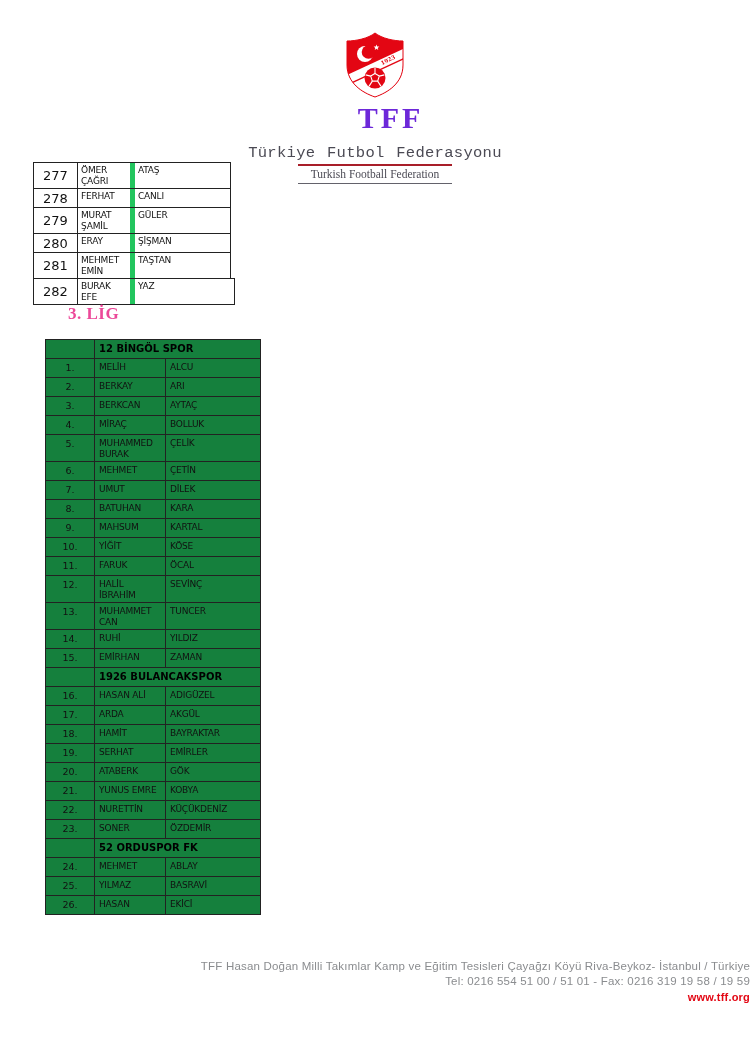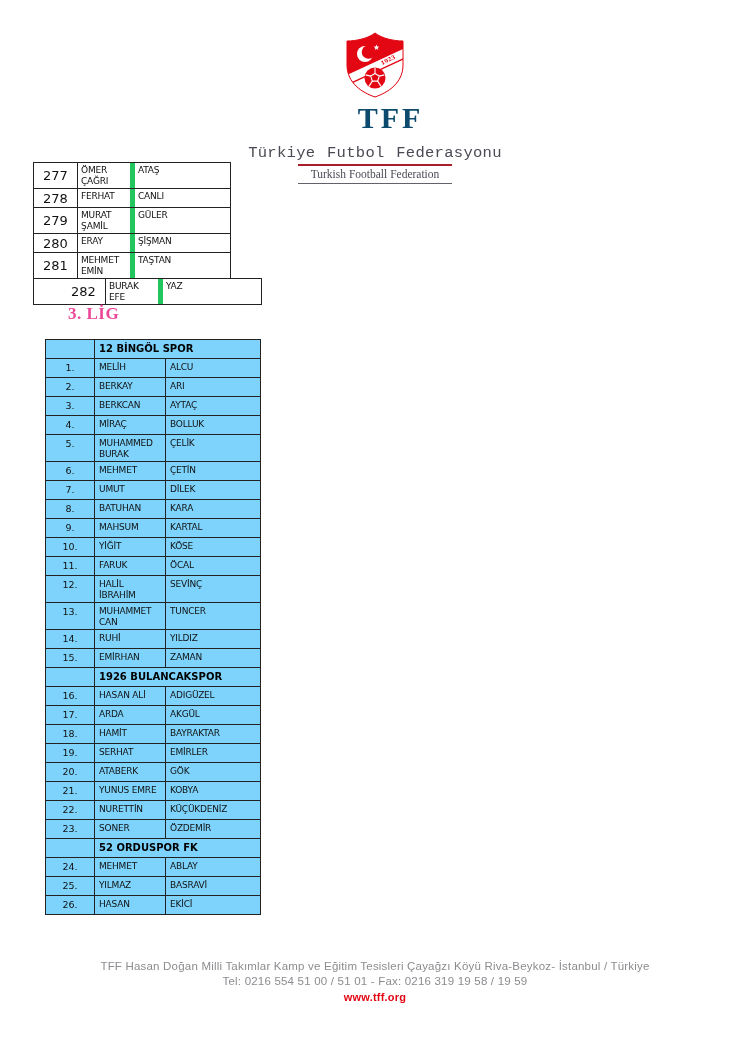--- a/index.html
+++ b/index.html
@@ -4,56 +4,56 @@
 <style>
   html,body{margin:0;padding:0;background:#fff;}
   .page{position:relative;width:750px;height:1060px;background:#ffffff;overflow:hidden;
         font-family:"DejaVu Sans",sans-serif;color:#111;}
 
   
   .logo-block{position:absolute;top:32px;left:0;width:100%;
               display:flex;flex-direction:column;align-items:center;}
   .crest{width:60px;height:66px;}
   .tff-acronym{margin-top:3px;font-family:"Liberation Serif",serif;font-weight:bold;
-               font-size:30px;color:#0c4a6e;letter-spacing:3px;margin-left:31px;}
+               font-size:30px;color:#6d28d9;letter-spacing:3px;margin-left:31px;}
   .logo-name-tr{margin-top:9px;font-family:Liberation Mono, monospace;font-size:15.5px;
                 color:#4b4a54;letter-spacing:0.3px;word-spacing:2px;}
   .logo-rule-red{margin-top:2px;width:154px;height:2px;background:#a81e29;}
   .logo-name-en{margin-top:2px;font-family:"Liberation Serif",serif;font-size:11.5px;color:#4b4a54;}
   .logo-rule-dark{margin-top:3px;width:154px;height:1px;background:#63626b;}
 
   
   .table1{position:absolute;left:33px;top:163px;}
   .t1-row{display:grid;grid-template-columns:44px 57px 1fr;width:198px;
           border:1px solid #222;margin-top:-1px;background:#fff;box-sizing:border-box;min-height:20px;}
-  .t1-row.wide{width:229px;padding-left:28px;}
+  .t1-row.wide{width:202px;}
   .t1-no{display:flex;align-items:center;justify-content:center;font-size:13px;
          border-right:1px solid #222;}
   .t1-first{border-right:5px solid #22c55e;}
   .t1-first,.t1-last{font-size:9px;letter-spacing:-0.2px;line-height:10.5px;
                      padding:2px 3px;white-space:pre-line;}
 
   
   .section-heading{position:absolute;left:68px;top:304px;
                    font-family:"Liberation Serif",serif;font-weight:bold;font-size:17px;
                    color:#ec4899;letter-spacing:0.5px;}
 
   
   .table2{position:absolute;left:45px;top:340px;}
   .t2-row{display:grid;grid-template-columns:49px 71px 1fr;width:216px;
-          border:1px solid #222;margin-top:-1px;background:#7dd3fc;box-sizing:border-box;min-height:20px;}
+          border:1px solid #222;margin-top:-1px;background:#15803d;box-sizing:border-box;min-height:20px;}
   .t2-row.club{grid-template-columns:49px 1fr;}
   .t2-no{font-size:9.5px;text-align:center;padding-top:3px;border-right:1px solid #222;}
   .t2-first{border-right:1px solid #222;}
   .t2-first,.t2-last{font-size:9px;letter-spacing:-0.2px;line-height:10.5px;
                      padding:3px 4px 2px;white-space:pre-line;}
   .t2-club-name{font-size:10px;font-weight:bold;padding:3px 4px;color:#000;}
 
   
-  .footer{position:absolute;top:959px;left:0;width:100%;text-align:center;
+  .footer{position:absolute;top:959px;left:0;width:100%;text-align:right;
           font-family:"Liberation Sans",sans-serif;color:#8a8c8f;
           font-size:11.5px;line-height:15px;letter-spacing:0.2px;}
   .footer-site{display:inline-block;margin-top:1px;color:#e30613;font-weight:bold;
                font-size:11px;text-decoration:none;}
 </style>
 </head>
 <body>
 
 <div class="page">
 

